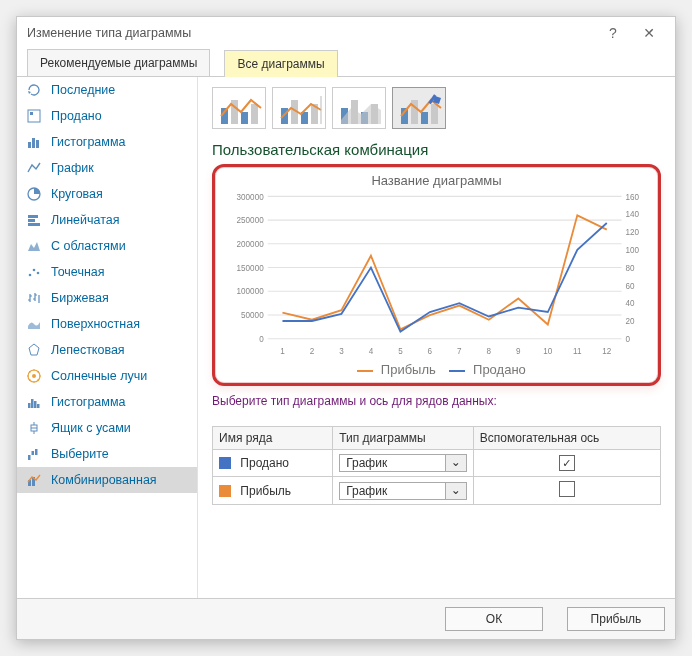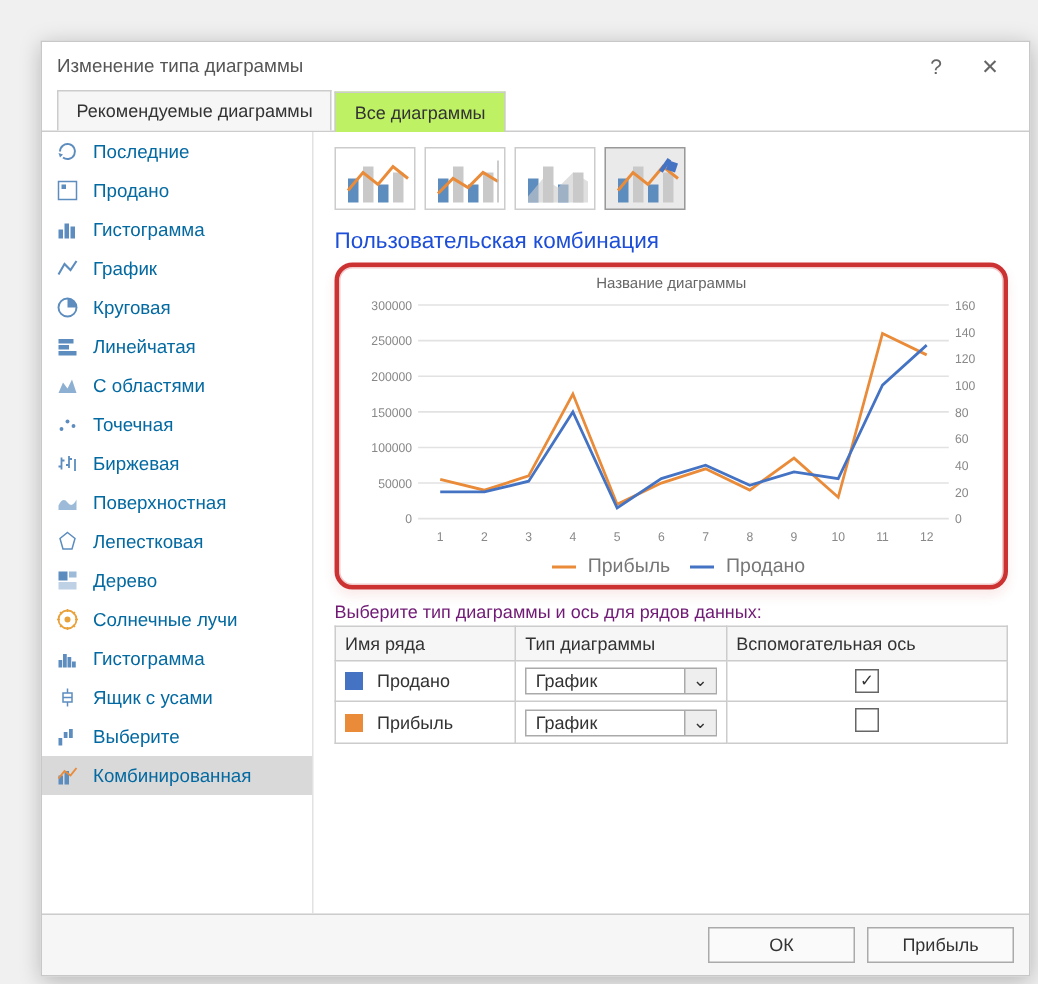--- a/index.html
+++ b/index.html
@@ -7,21 +7,21 @@
     padding: 0;
     background: #f0f0f0;
     font-family: "Segoe UI", Tahoma, sans-serif;
     font-size: 12px;
     color: #333;
   }
   .outer {
     width: 662px;
     height: 656px;
     box-sizing: border-box;
-    padding: 27px;
+    padding: 16px;
     background: #f0f0f0;
   }
   .dialog {
     width: 660px;
     height: 624px;
     background: #fff;
     border: 1px solid #c8c8c8;
     box-shadow: 0 3px 14px rgba(0,0,0,0.25);
     display: flex;
     flex-direction: column;
@@ -50,23 +50,24 @@
   .tab {
     padding: 6px 12px;
     border: 1px solid #ccc;
     border-bottom: none;
     margin-right: 2px;
     background: #f6f6f6;
     font-size: 12px;
     text-align: right;
   }
   .tab.active {
-    background: #bef264;
+    background: #fef9c3;
     position: relative;
     top: 1px;
+    margin-left: 12px;
   }
   .body {
     flex: 1;
     display: flex;
     overflow: hidden;
   }
   .sidebar {
     width: 180px;
     border-right: 1px solid #e2e2e2;
     overflow-y: auto;
@@ -112,34 +113,34 @@
     align-items: center;
     justify-content: center;
     background: #fff;
   }
   .subtype.selected {
     background: #eaeaea;
     border-color: #999;
   }
   .section-title {
     font-size: 15px;
-    color: #1d4ed8;
+    color: #14532d;
     margin: 4px 0 6px 0;
   }
   .chart-frame {
     border: 3px solid #cc3232;
     border-radius: 12px;
     padding: 4px 8px 6px 8px;
     box-shadow: 0 0 0 1px rgba(204,50,50,.25) inset, 0 4px 8px rgba(204,50,50,.1);
     margin-bottom: 6px;
   }
   .chart-title {
     text-align: center;
     color: #666;
-    font-size: 10px;
+    font-size: 13px;
     padding: 2px 0 2px 0;
   }
   .chart-svg {
     display: block;
     width: 100%;
     height: 170px;
   }
   .legend {
     text-align: center;
     font-size: 13px;
@@ -149,20 +150,21 @@
   .legend .sw { display:inline-block; width:16px; height:0; border-top:2px solid; vertical-align:middle; margin:0 4px 0 10px;}
   .prompt {
     font-size: 12px;
     margin: 2px 0 2px 0;
     color: #701a75;
   }
   table.series {
     border-collapse: collapse;
     width: 100%;
     font-size: 12px;
+    margin-top: 16px;
   }
   table.series th, table.series td {
     border: 1px solid #ccc;
     padding: 4px 6px;
     text-align: left;
     background:#fff;
   }
   table.series th { background:#f6f6f6; font-weight:normal; }
   .color-chip { display:inline-block; width:12px; height:12px; margin-right:6px; vertical-align:-2px;}
   .dd {
@@ -173,21 +175,21 @@
   .checkbox {
     width:14px; height:14px; border:1px solid #666; display:inline-flex;
     align-items:center; justify-content:center; font-size:11px; line-height:1;
     margin:auto;
   }
   .footer {
     border-top:1px solid #ccc;
     padding:8px 10px;
     display:flex;
     justify-content:flex-end;
-    gap:8px;
+    gap:24px;
     background:#f6f6f6;
   }
   .footer .btn {
     min-width:76px;
     padding:4px 10px;
     text-align:center;
     border:1px solid #aaa;
     background:#fafafa;
   }
   .td-center { text-align:center !important; }
@@ -305,30 +307,20 @@
             </span>
                <span>Поверхностная</span>
           </div>
           <div class="sb-item">
             <span class="sb-icon">
               <svg width="16" height="16" viewBox="0 0 16 16">
                 <polygon points="8,2 13,6 11,13 5,13 3,6" fill="none" stroke="#5c8dbe"></polygon>
               </svg>
             </span>
                <span>Лепестковая</span>
-          </div>
-          <div class="sb-item">
-            <span class="sb-icon">
-              <svg width="16" height="16" viewBox="0 0 16 16">
-                <rect x="2" y="2" width="6" height="6" fill="#5c8dbe"></rect>
-                <rect x="9" y="2" width="5" height="4" fill="#5c8dbe" opacity=".6"></rect>
-                <rect x="2" y="9" width="12" height="5" fill="#5c8dbe" opacity=".4"></rect>
-              </svg>
-            </span>
-               <span>Дерево</span>
           </div>
           <div class="sb-item">
             <span class="sb-icon">
               <svg width="16" height="16" viewBox="0 0 16 16">
                 <circle cx="8" cy="8" r="6" fill="none" stroke="#e9a23b" stroke-width="1.2"></circle>
                 <circle cx="8" cy="8" r="2" fill="#e9a23b"></circle>
                 <path d="M8 1v2M8 13v2M1 8h2M13 8h2M3 3l1.4 1.4M11.6 11.6 13 13M3 13l1.4-1.4M11.6 4.4 13 3" stroke="#e9a23b"></path>
               </svg>
             </span>
                <span>Солнечные лучи</span>

